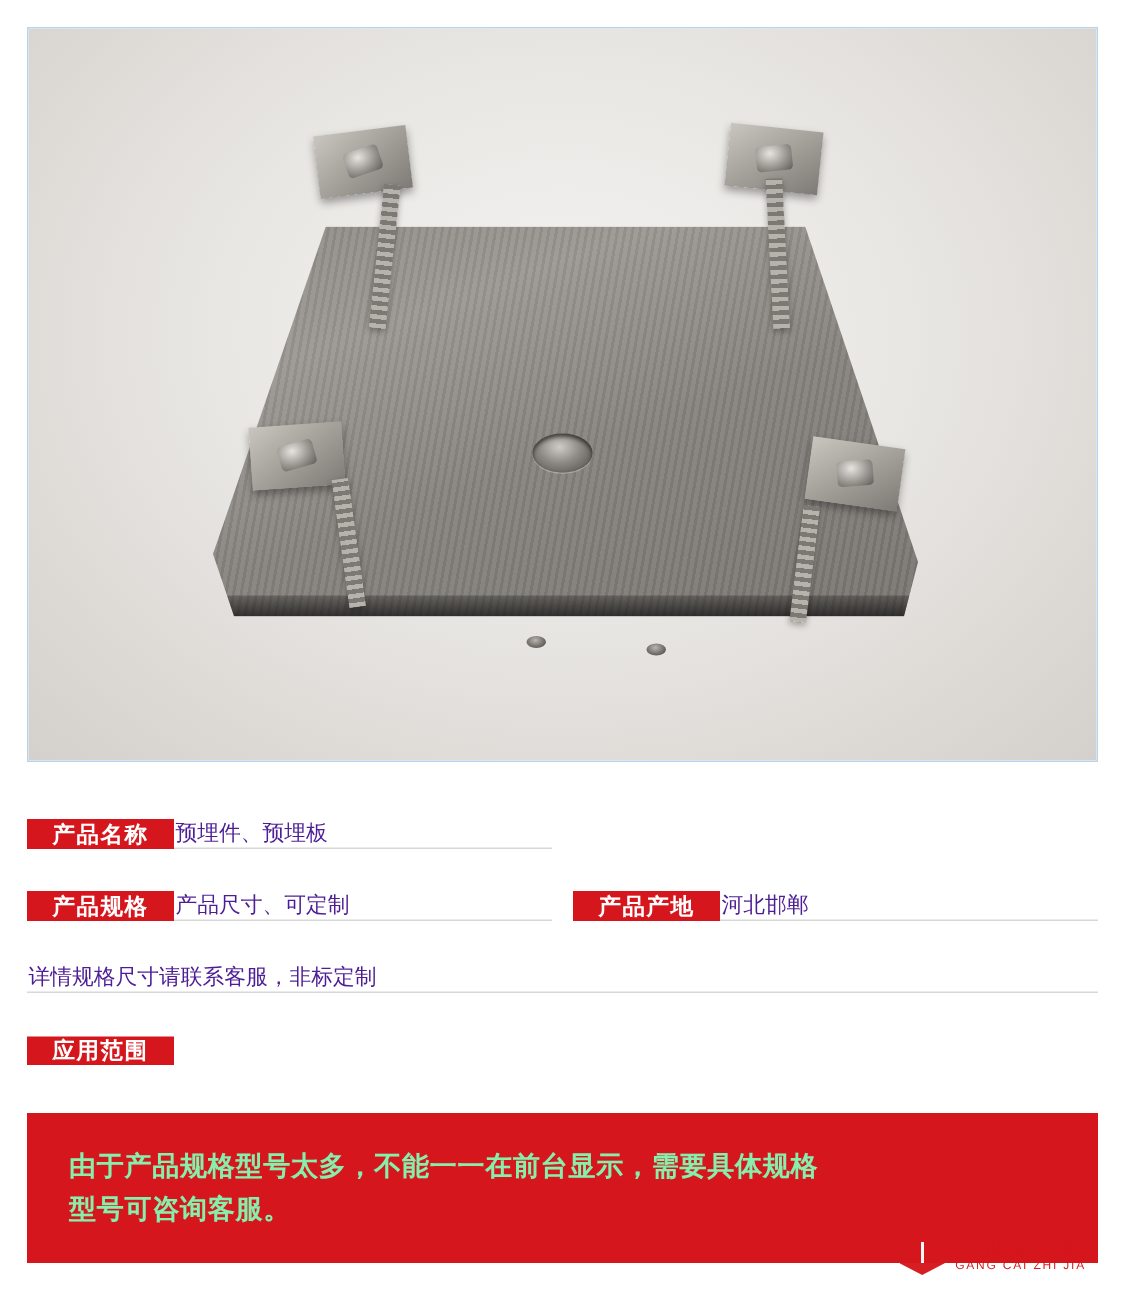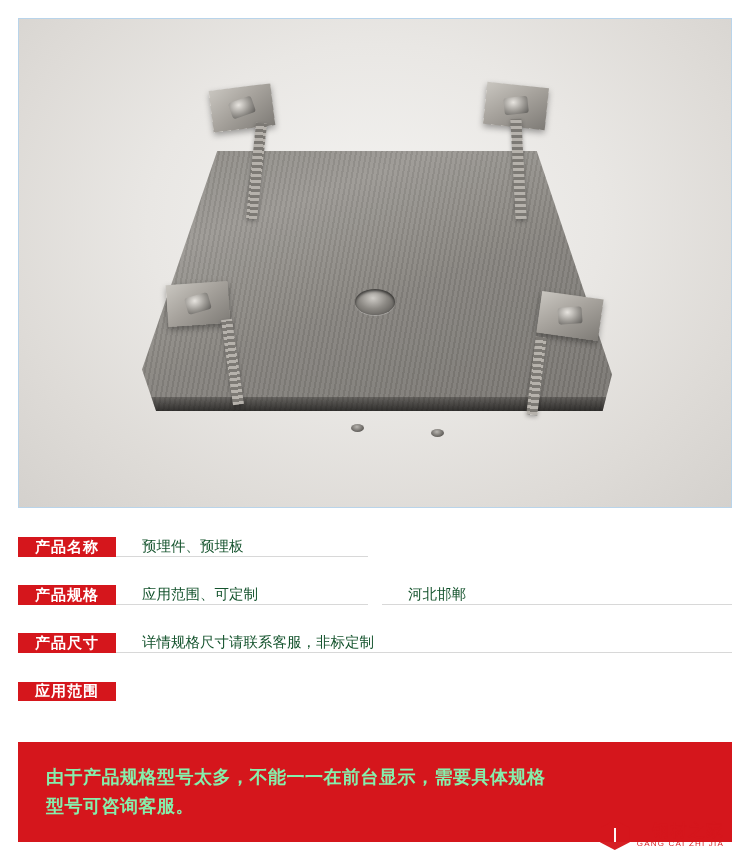--- a/index.html
+++ b/index.html
@@ -107,21 +107,21 @@
 
   
   .spec-table {
     position: absolute;
     left: 18px;
     top: 528px;
     width: 714px;
   }
   .spec-row {
     display: flex;
-    align-items: center;
+    align-items: flex-end;
     margin-bottom: 10px;
     height: 38px;
   }
   .cell-pair { display: flex; align-items: stretch; }
   .cell-pair.half { width: 50%; }
   .cell-pair.full { width: 100%; }
   .label-cell {
     background: #d5161c;
     color: #ffffff;
     font-size: 15px;
@@ -129,25 +129,25 @@
     letter-spacing: 1px;
     display: flex;
     align-items: center;
     justify-content: center;
     width: 98px;
     flex: 0 0 98px;
   }
   .value-cell {
     flex: 1;
     border-bottom: 1px solid #d8d8d8;
-    color: #14532d;
+    color: #4c1d95;
     font-size: 14.5px;
     display: flex;
     align-items: center;
-    padding-left: 26px;
+    padding-left: 1px;
   }
   .spacer { width: 14px; flex: 0 0 14px; }
 
   
   .notice {
     position: absolute;
     left: 18px;
     top: 742px;
     width: 714px;
     height: 100px;
@@ -247,31 +247,31 @@
         <div class="value-cell">预埋件、预埋板</div>
       </div>
       <div class="spacer"></div>
       <div class="cell-pair half">
       </div>
     </div>
 
     <div class="spec-row">
       <div class="cell-pair half">
         <div class="label-cell">产品规格</div>
-        <div class="value-cell">应用范围、可定制</div>
+        <div class="value-cell">产品尺寸、可定制</div>
       </div>
       <div class="spacer"></div>
       <div class="cell-pair half">
+        <div class="label-cell">产品产地</div>
         <div class="value-cell">河北邯郸</div>
       </div>
     </div>
 
     <div class="spec-row">
       <div class="cell-pair full">
-        <div class="label-cell">产品尺寸</div>
         <div class="value-cell">详情规格尺寸请联系客服，非标定制</div>
       </div>
     </div>
 
     <div class="spec-row">
       <div class="cell-pair full">
         <div class="label-cell">应用范围</div>
       </div>
     </div>
 

